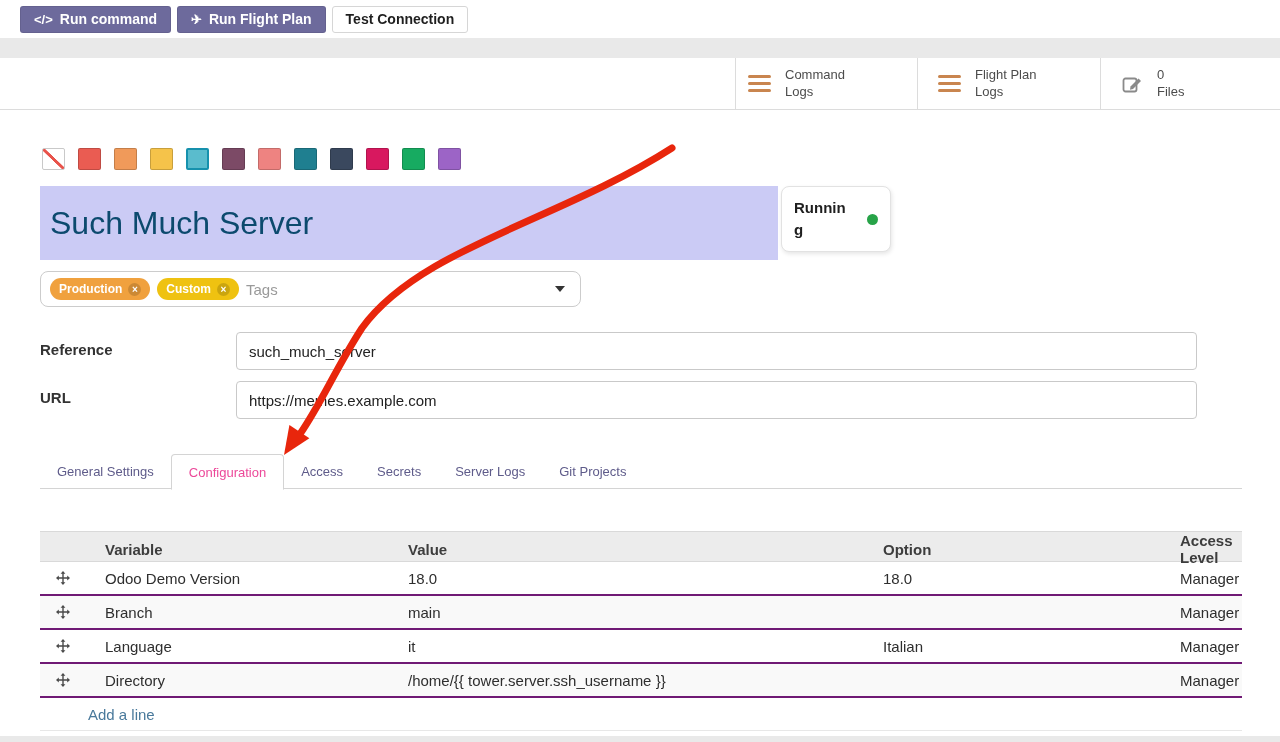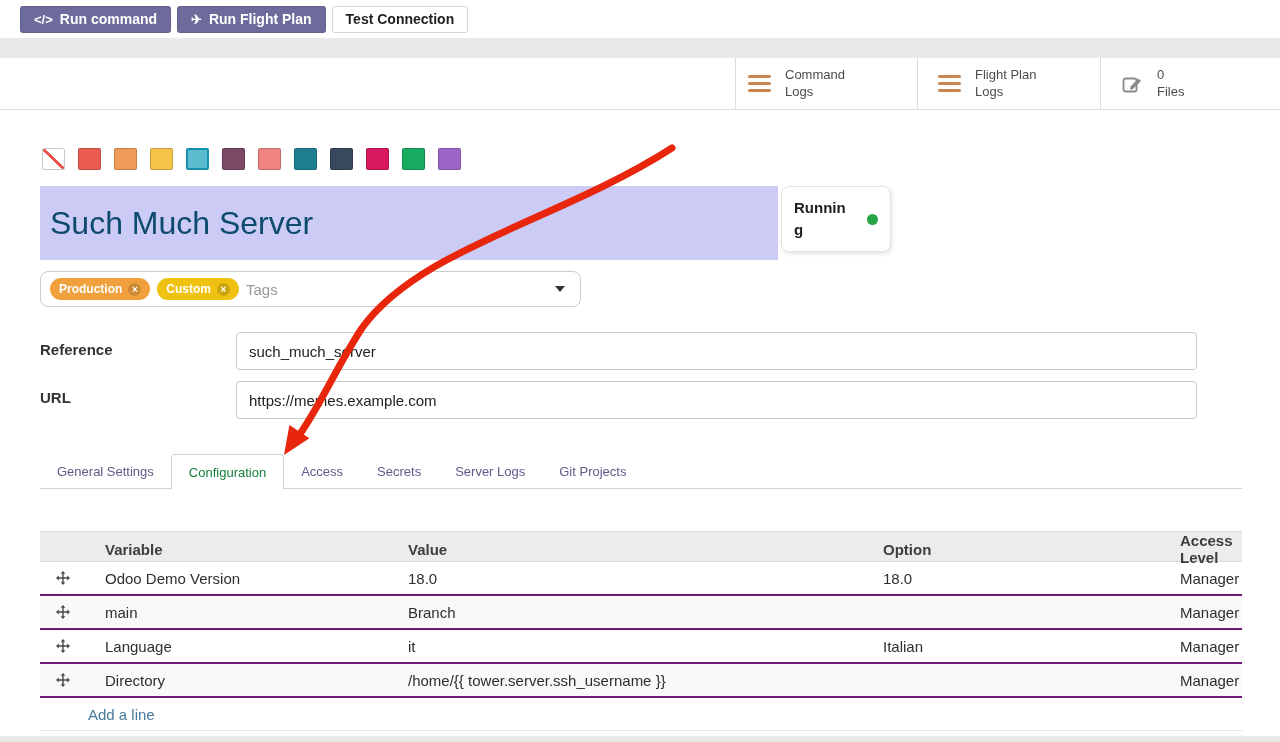--- a/index.html
+++ b/index.html
@@ -46,21 +46,21 @@
   .tags-input::placeholder { color:#9a9a9a; }
   .caret { width:0; height:0; border-left:5px solid transparent; border-right:5px solid transparent; border-top:6px solid #333; margin-right:6px; cursor:pointer; }
 
   
   .field-label { position:absolute; left:40px; font-weight:bold; font-size:15px; color:#333; }
   .field-input { position:absolute; left:236px; width:961px; height:38px; border:1px solid #c9c9c9; border-radius:4px; padding:0 12px; font-size:15px; color:#222; outline:none; font-family:"Liberation Sans", sans-serif; }
 
   
   .tabs { position:absolute; left:40px; top:454px; width:1202px; height:35px; border-bottom:1px solid #d4d4d4; display:flex; }
   .tab { height:35px; line-height:35px; padding:0 17px; font-size:13px; color:#5e5b8a; cursor:pointer; white-space:nowrap; }
-  .tab.active { background:#fff; border:1px solid #d4d4d4; border-bottom:1px solid #fff; border-radius:4px 4px 0 0; color:#15803d; margin-bottom:-1px; height:36px; }
+  .tab.active { background:#fff; border:1px solid #d4d4d4; border-bottom:1px solid #fff; border-radius:4px 4px 0 0; color:#ec4899; margin-bottom:-1px; height:36px; }
 
   
   .table { position:absolute; left:40px; top:531px; width:1202px; font-size:15px; color:#2e2e2e; }
   .t-head, .t-row { display:grid; grid-template-columns:45px 283px 455px 277px 1fr; align-items:center;gap:20px; }
   .t-head { height:31px; background:#ececec; border-top:1px solid #d9d9d9; border-bottom:1px solid #d9d9d9; font-weight:bold; color:#3d3d3d; }
   .t-row { height:34px; border-bottom:2px solid #701a75; background:#fff; cursor:pointer; }
   .t-row:nth-child(odd) { background:#f9f9f9; }
   .handle-cell { display:flex; justify-content:center; align-items:center; }
   .add-line-row { height:33px; display:flex; align-items:center; padding-left:48px; border-bottom:1px solid #e7e7e7; }
   .add-line { color:#49799b; font-size:15px; cursor:pointer; }
@@ -192,22 +192,22 @@
       <div>18.0</div>
       <div>Manager</div>
     </div>
 
     <div class="t-row">
       <div class="handle-cell">
         <svg width="14" height="14" viewBox="0 0 14 14">
           <path fill="#4a4a4a" d="M7 0 L9.4 2.8 H7.7 V6.3 H11.2 V4.6 L14 7 L11.2 9.4 V7.7 H7.7 V11.2 H9.4 L7 14 L4.6 11.2 H6.3 V7.7 H2.8 V9.4 L0 7 L2.8 4.6 V6.3 H6.3 V2.8 H4.6 Z"></path>
         </svg>
       </div>
+      <div>Branch</div>
       <div>main</div>
-      <div>Branch</div>
       <div></div>
       <div>Manager</div>
     </div>
 
     <div class="t-row">
       <div class="handle-cell">
         <svg width="14" height="14" viewBox="0 0 14 14">
           <path fill="#4a4a4a" d="M7 0 L9.4 2.8 H7.7 V6.3 H11.2 V4.6 L14 7 L11.2 9.4 V7.7 H7.7 V11.2 H9.4 L7 14 L4.6 11.2 H6.3 V7.7 H2.8 V9.4 L0 7 L2.8 4.6 V6.3 H6.3 V2.8 H4.6 Z"></path>
         </svg>
       </div>

